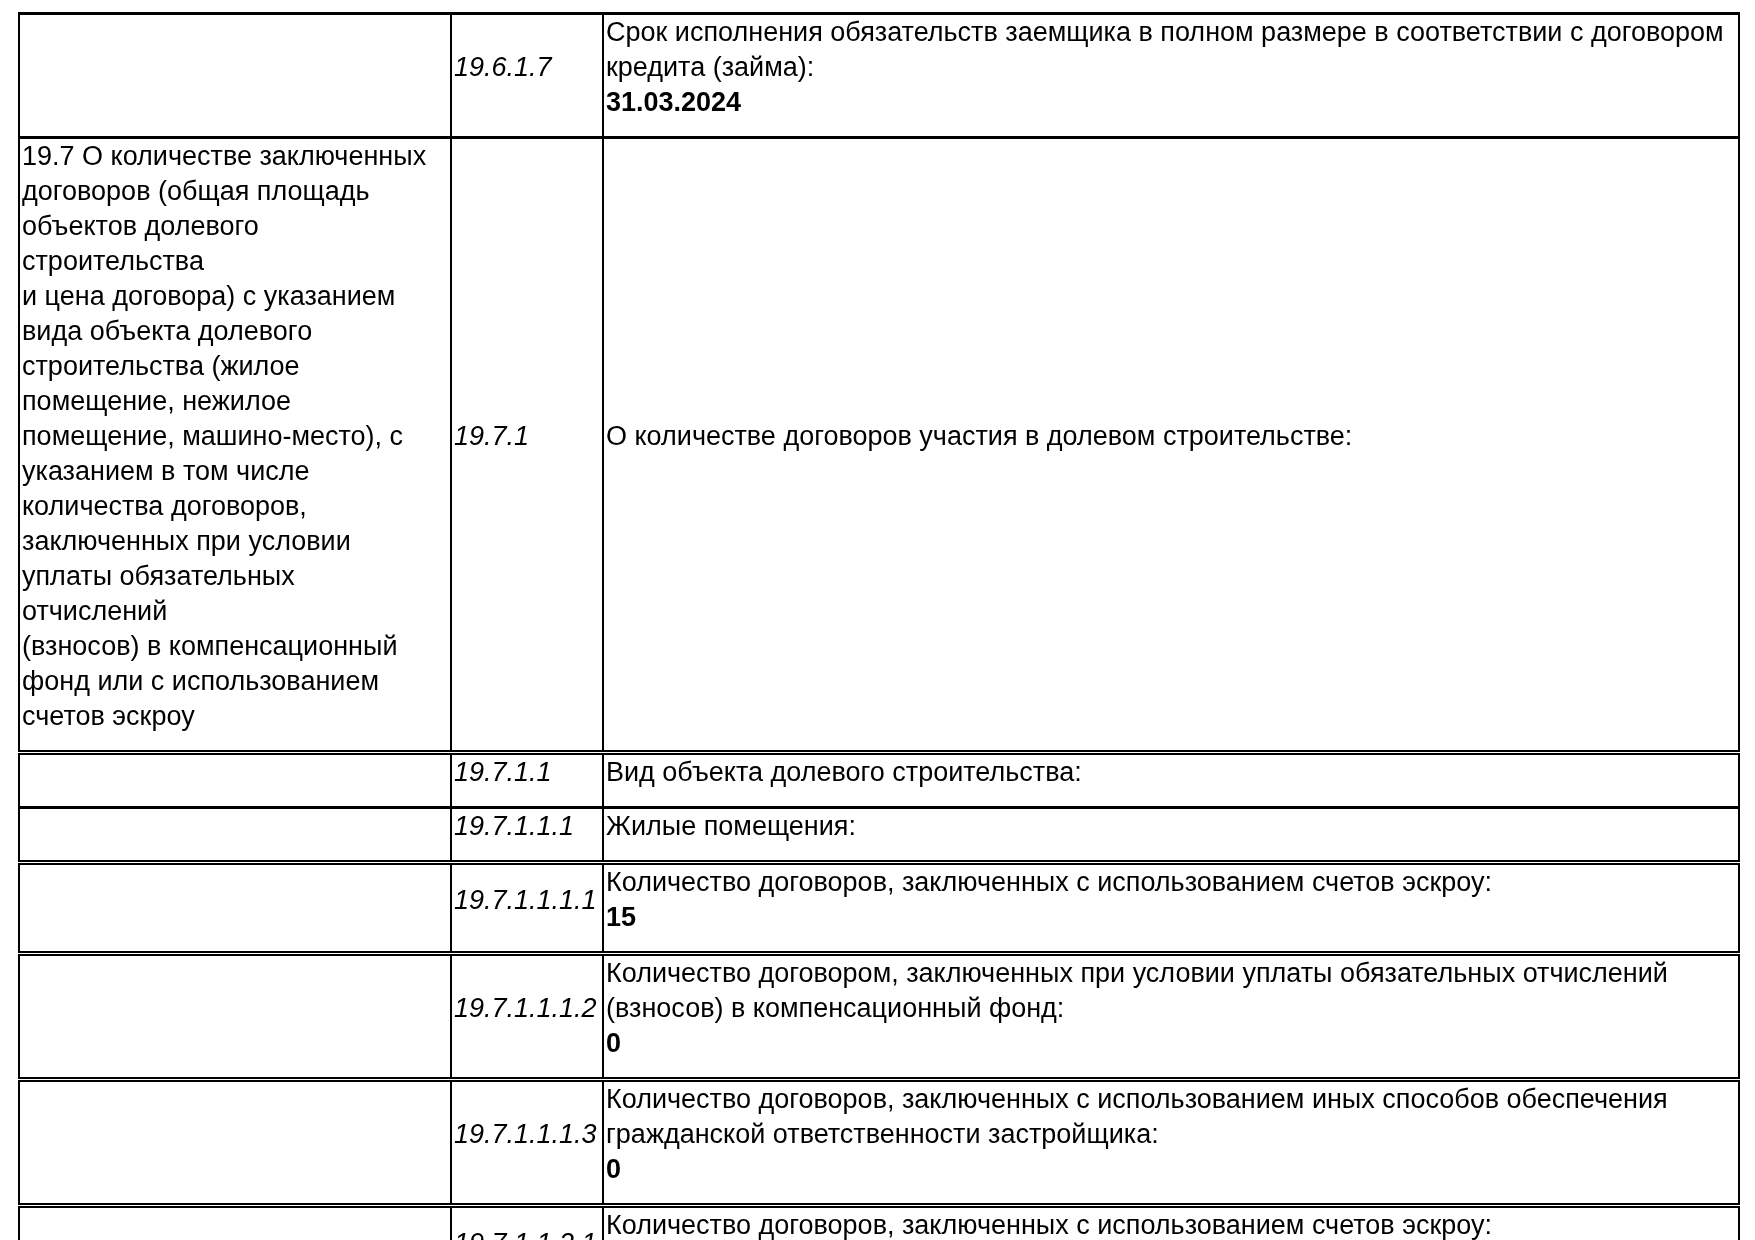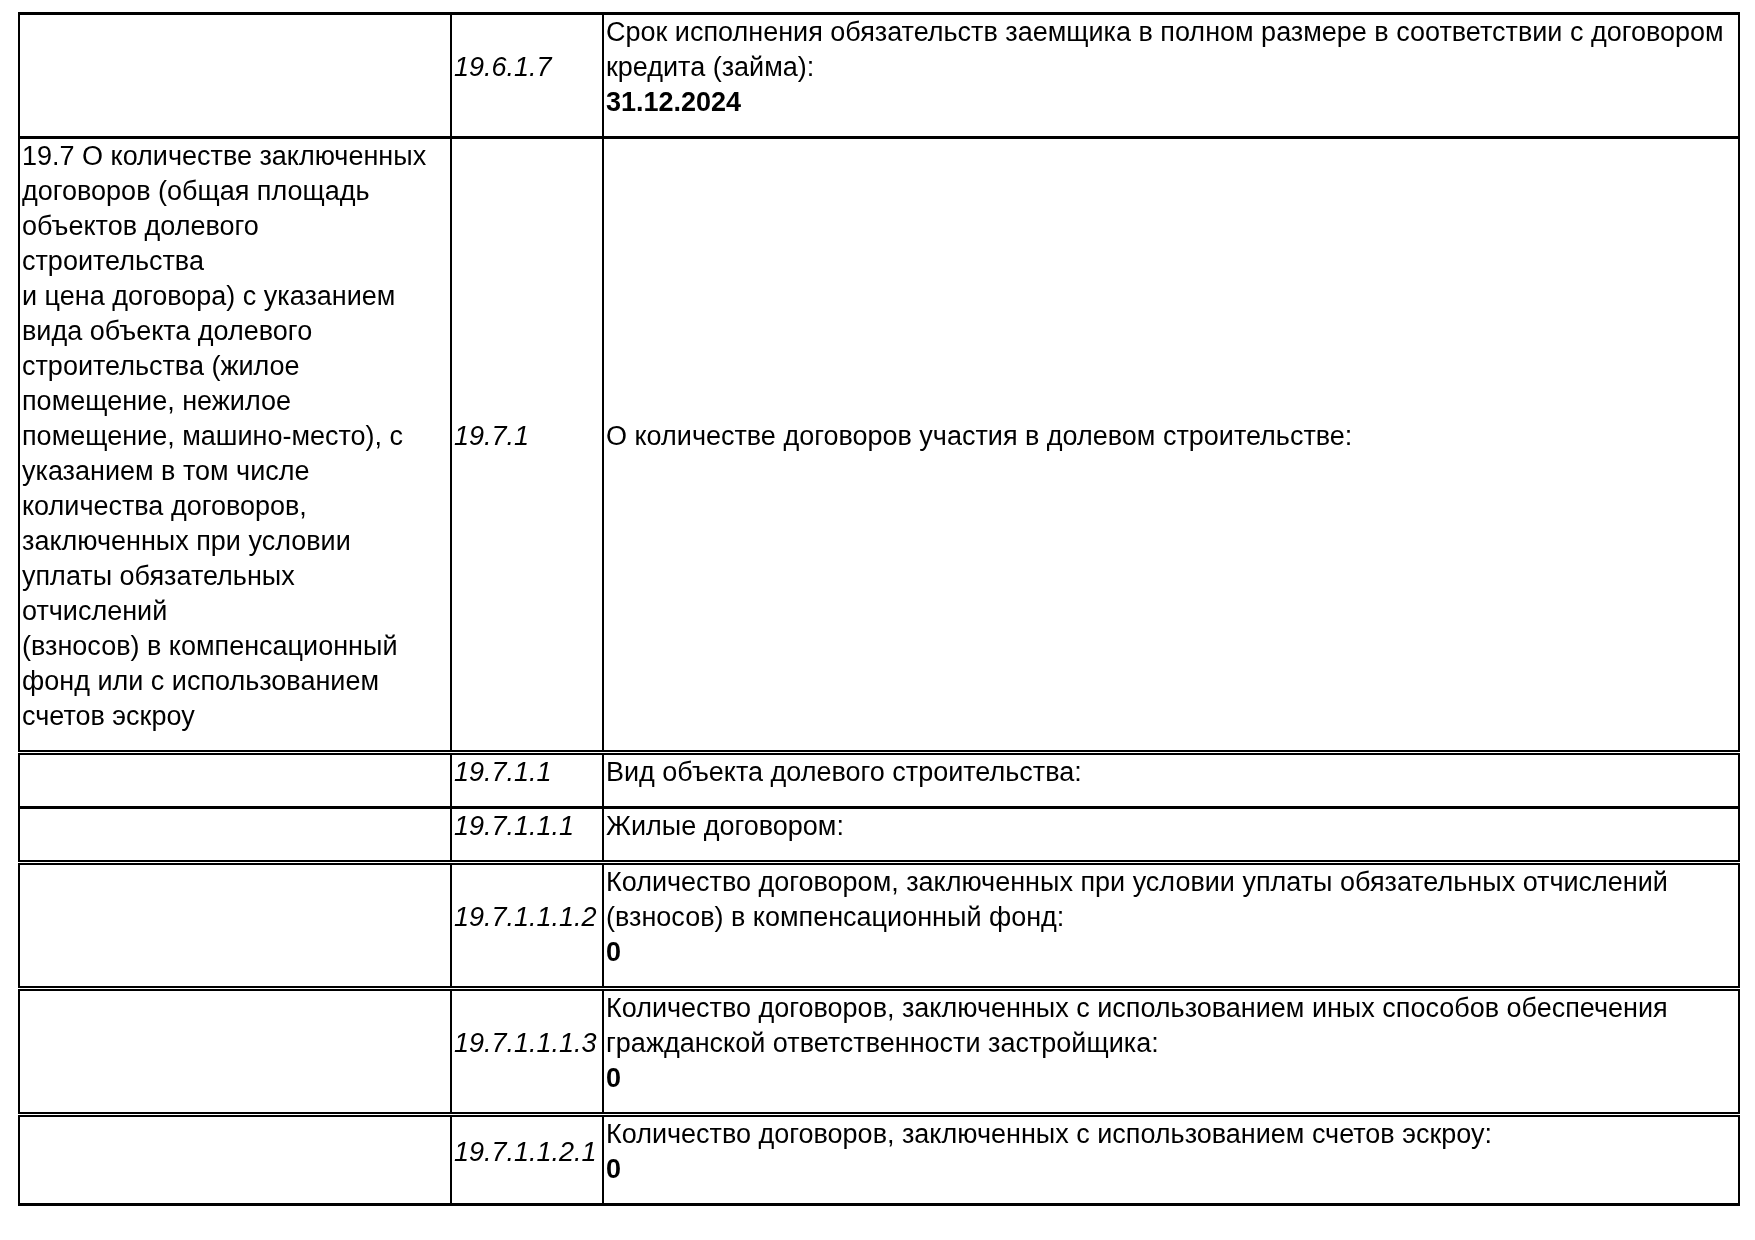--- a/index.html
+++ b/index.html
@@ -61,21 +61,21 @@
       <col style="width:1136px">
     </colgroup>
 
     <tbody>
         <tr class="h-r1">
       <td class="c-desc"></td>
       <td class="c-num">19.6.1.7</td>
       <td class="c-content va-top">
         <div class="cell-label">Срок исполнения обязательств заемщика в полном размере в соответствии с договором
 кредита (займа):</div>
-        <div class="cell-value">31.12.2024</div>
+        <div class="cell-value">31.03.2024</div>
       </td>
     </tr>
 
     <tr class="h-r2">
       <td class="c-desc va-top">19.7 О количестве заключенных
 договоров (общая площадь
 объектов долевого строительства
 и цена договора) с указанием
 вида объекта долевого
 строительства (жилое
@@ -101,25 +101,33 @@
       <td class="c-content">
         <div class="cell-label">Вид объекта долевого строительства:</div>
         <div class="cell-value"></div>
       </td>
     </tr>
 
     <tr class="h-sm">
       <td class="c-desc"></td>
       <td class="c-num">19.7.1.1.1</td>
       <td class="c-content">
-        <div class="cell-label">Жилые договором:</div>
+        <div class="cell-label">Жилые помещения:</div>
         <div class="cell-value"></div>
       </td>
     </tr>
 
+    <tr class="h-md dsep">
+      <td class="c-desc"></td>
+      <td class="c-num">19.7.1.1.1.1</td>
+      <td class="c-content">
+        <div class="cell-label">Количество договоров, заключенных с использованием счетов эскроу:</div>
+        <div class="cell-value">15</div>
+      </td>
+    </tr>
 
     <tr class="h-lg dsep">
       <td class="c-desc"></td>
       <td class="c-num">19.7.1.1.1.2</td>
       <td class="c-content">
         <div class="cell-label">Количество договором, заключенных при условии уплаты обязательных отчислений
 (взносов) в компенсационный фонд:</div>
         <div class="cell-value">0</div>
       </td>
     </tr>

